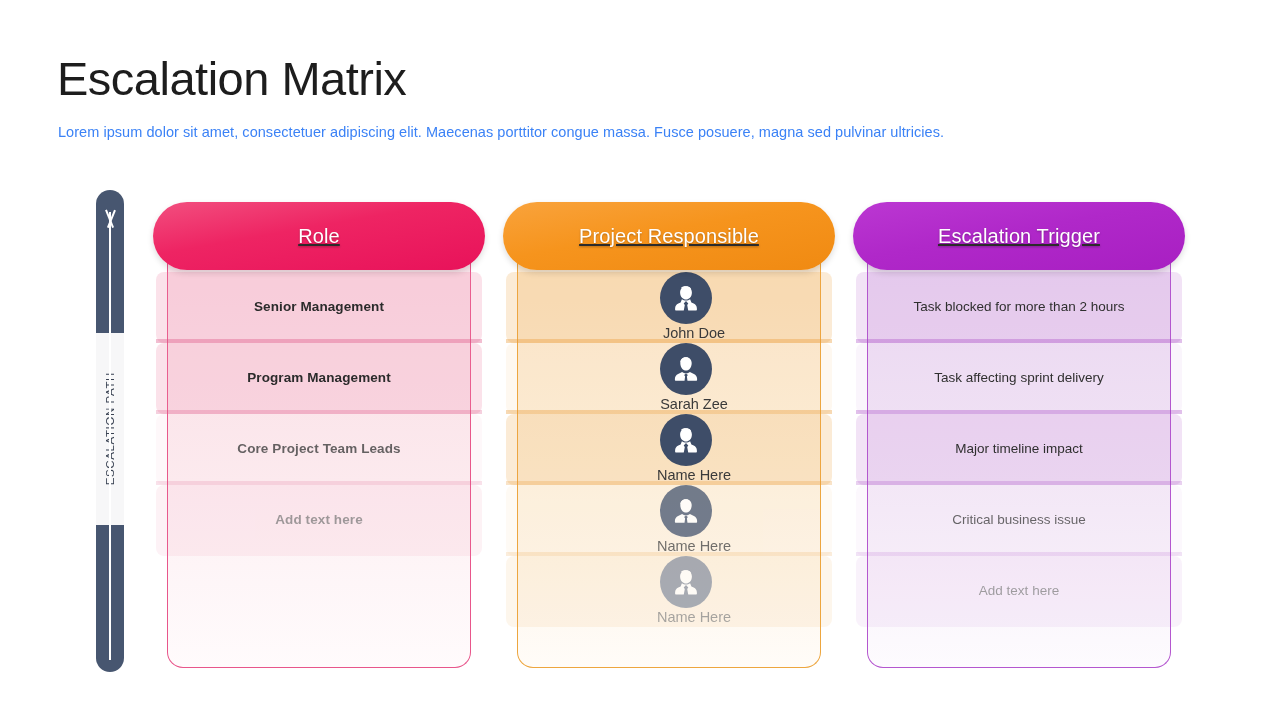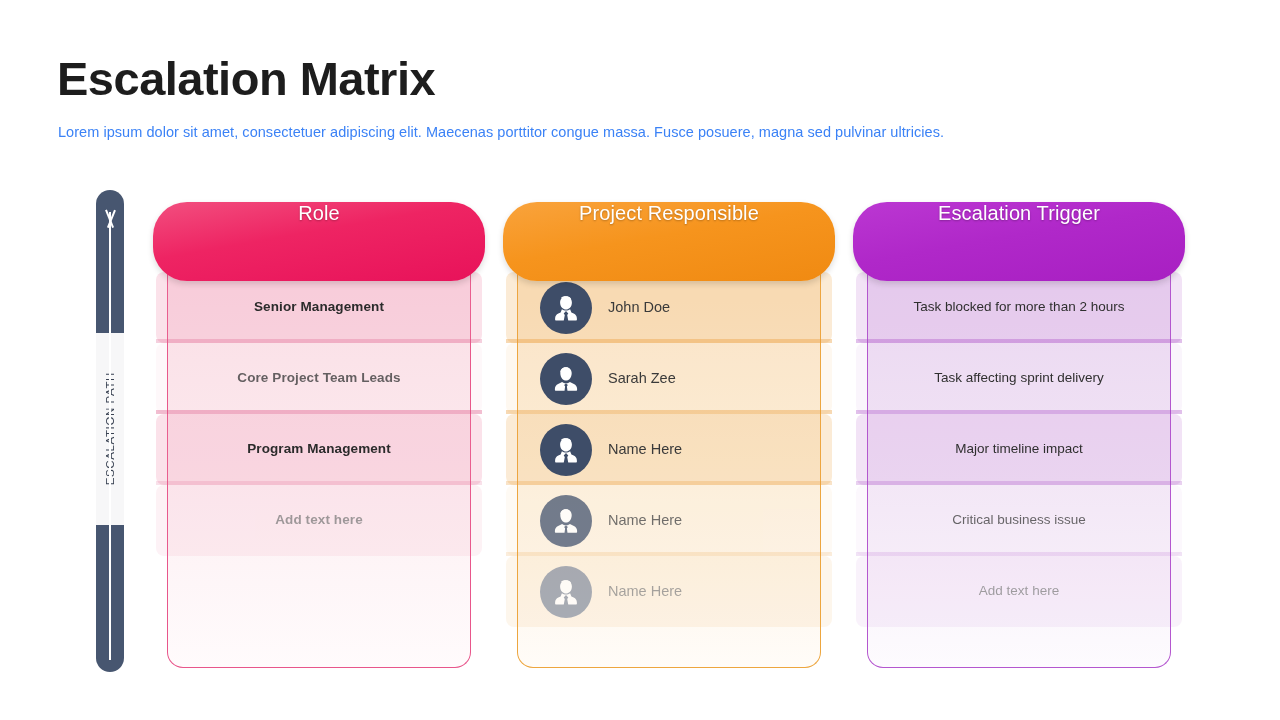--- a/index.html
+++ b/index.html
@@ -17,21 +17,21 @@
     color: #2b2b2b;
     position: relative;
   }
 
   
   .slide-title {
     position: absolute;
     left: 57px;
     top: 52px;
     font-size: 47px;
-    font-weight: 700;
+    font-weight: 400;
     letter-spacing: -0.5px;
     color: #1d1d1d;
     line-height: 1.15;
     white-space: nowrap;
   }
 
   .slide-subtitle {
     position: absolute;
     left: 58px;
     top: 124px;
@@ -142,27 +142,28 @@
     position: absolute;
     top: 202px;
     width: 332px;
   }
   .column.col-0 { left: 153px; }
   .column.col-1 { left: 503px; }
   .column.col-2 { left: 853px; }
 
   .col-header {
     position: relative;
-    height: 79px;
+    height: 68px;
     border-radius: 34px;
     display: flex;
-    align-items: flex-start;
+    align-items: center;
     justify-content: center;
     z-index: 5;
     box-shadow: 0 3px 6px rgba(0,0,0,0.14);
+    text-decoration: underline;
   }
 
   .col-header-text {
     font-size: 20px;
     font-weight: 400;
     color: #ffffff;
     text-shadow: 0 1px 2px rgba(0,0,0,0.28);
     letter-spacing: 0.1px;
   }
 
@@ -223,20 +224,21 @@
   
   .col-2 .row-text {
     font-weight: 400;
     color: #2f2f2f;
   }
 
   
   .col-1 .row {
     justify-content: flex-start;
     padding-left: 34px;
+    flex-direction: column;
   }
   .col-1 .row-text {
     font-weight: 400;
     color: #3a3a3a;
     font-size: 14.5px;
     text-align: left;
     margin-left: 16px;
   }
 
   .avatar {
@@ -315,27 +317,27 @@
 
   <div class="column col-0">
     <div class="col-header">
       <span class="col-header-text">Role</span>
     </div>
     <div class="col-body">
       <div class="rows">
         <div class="row band-dark">
           <span class="row-text">Senior Management</span>
         </div>
+        <div class="row band-dark">
+          <div class="row-sep"></div>
+          <span class="row-text">Program Management</span>
+        </div>
         <div class="row band-light fade-1">
           <div class="row-sep"></div>
           <span class="row-text">Core Project Team Leads</span>
-        </div>
-        <div class="row band-dark">
-          <div class="row-sep"></div>
-          <span class="row-text">Program Management</span>
         </div>
         <div class="row band-dark fade-2">
           <div class="row-sep"></div>
           <span class="row-text">Add text here</span>
         </div>
       </div>
     </div>
   </div>
 
   <div class="column col-1">

